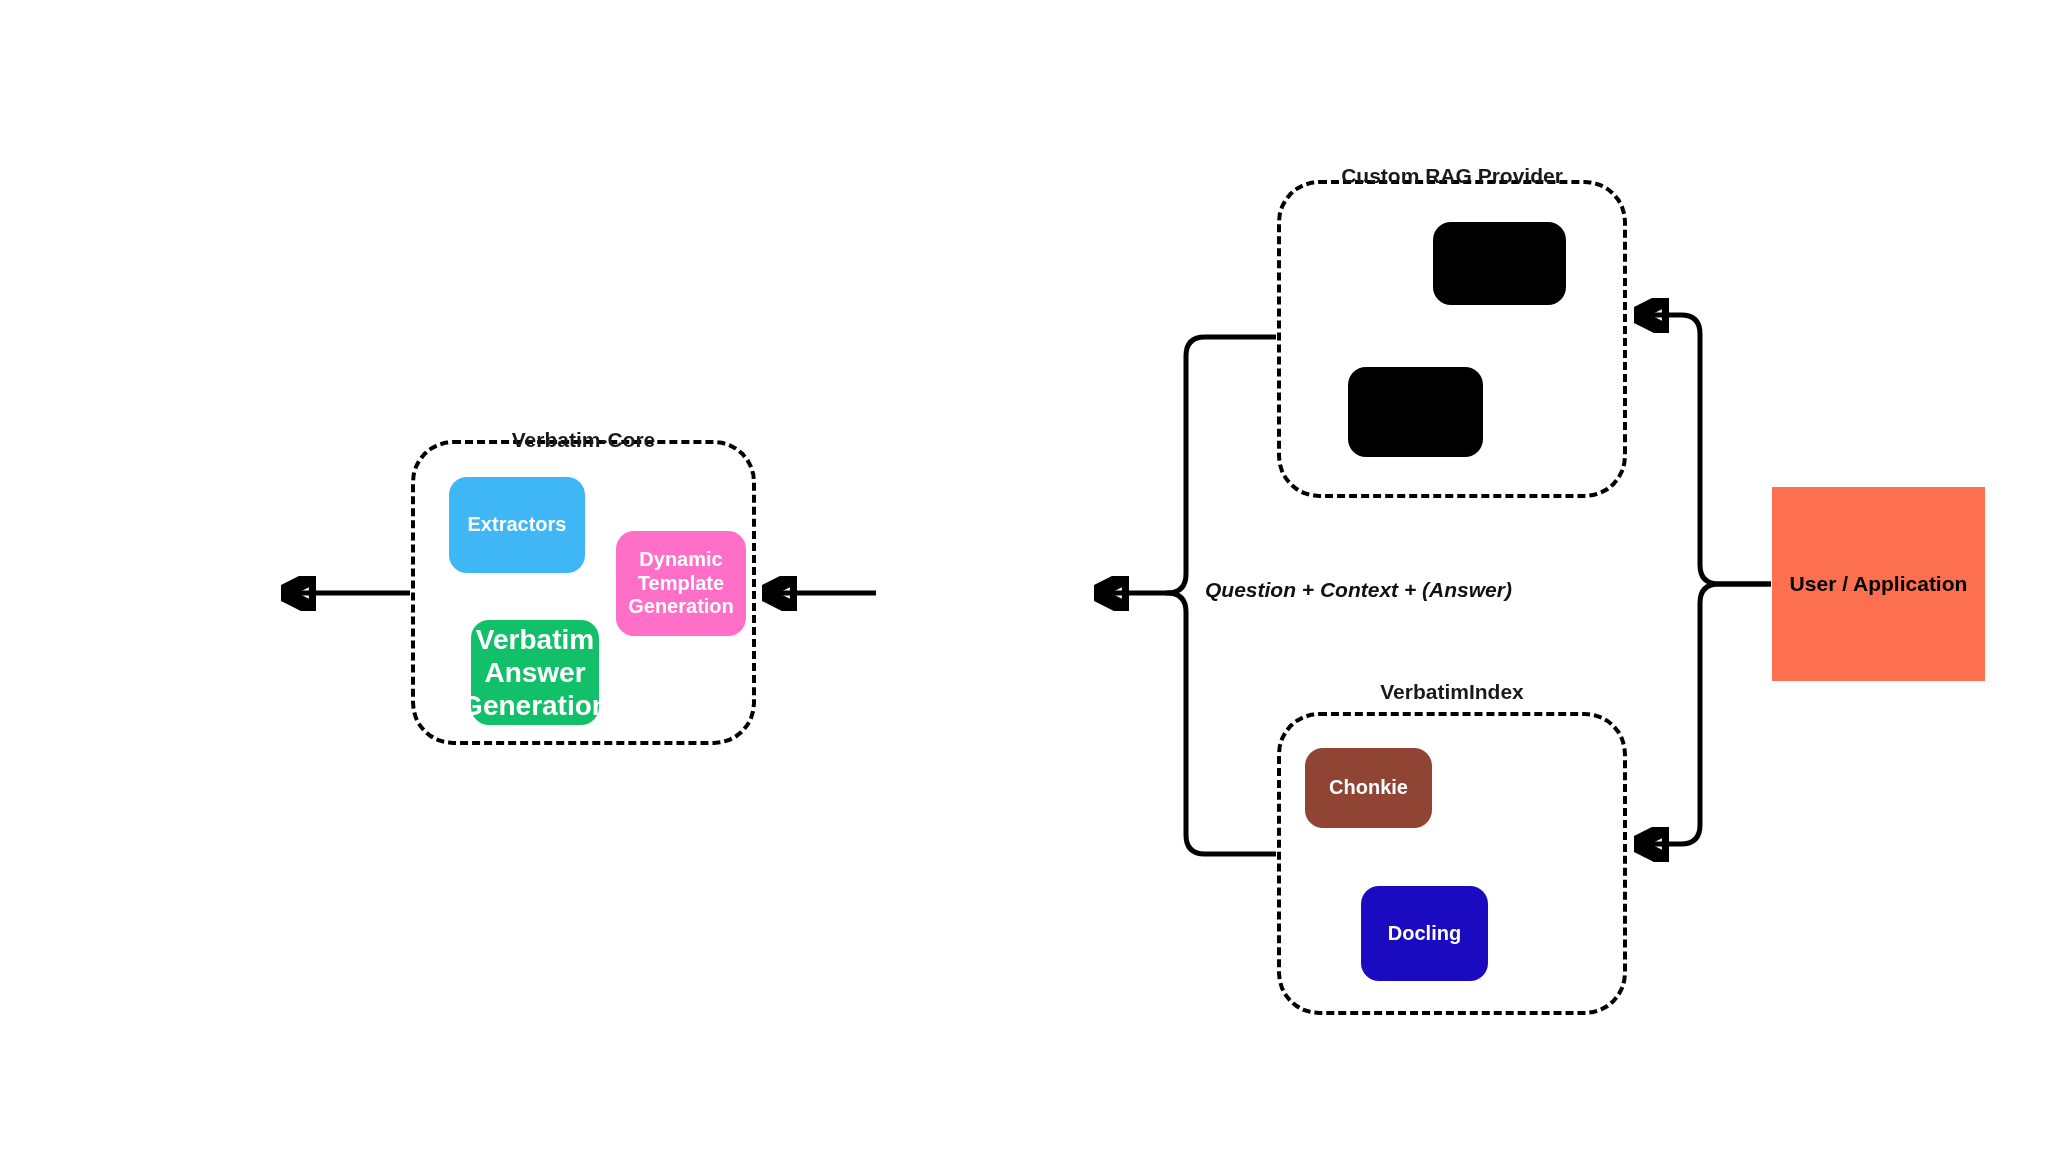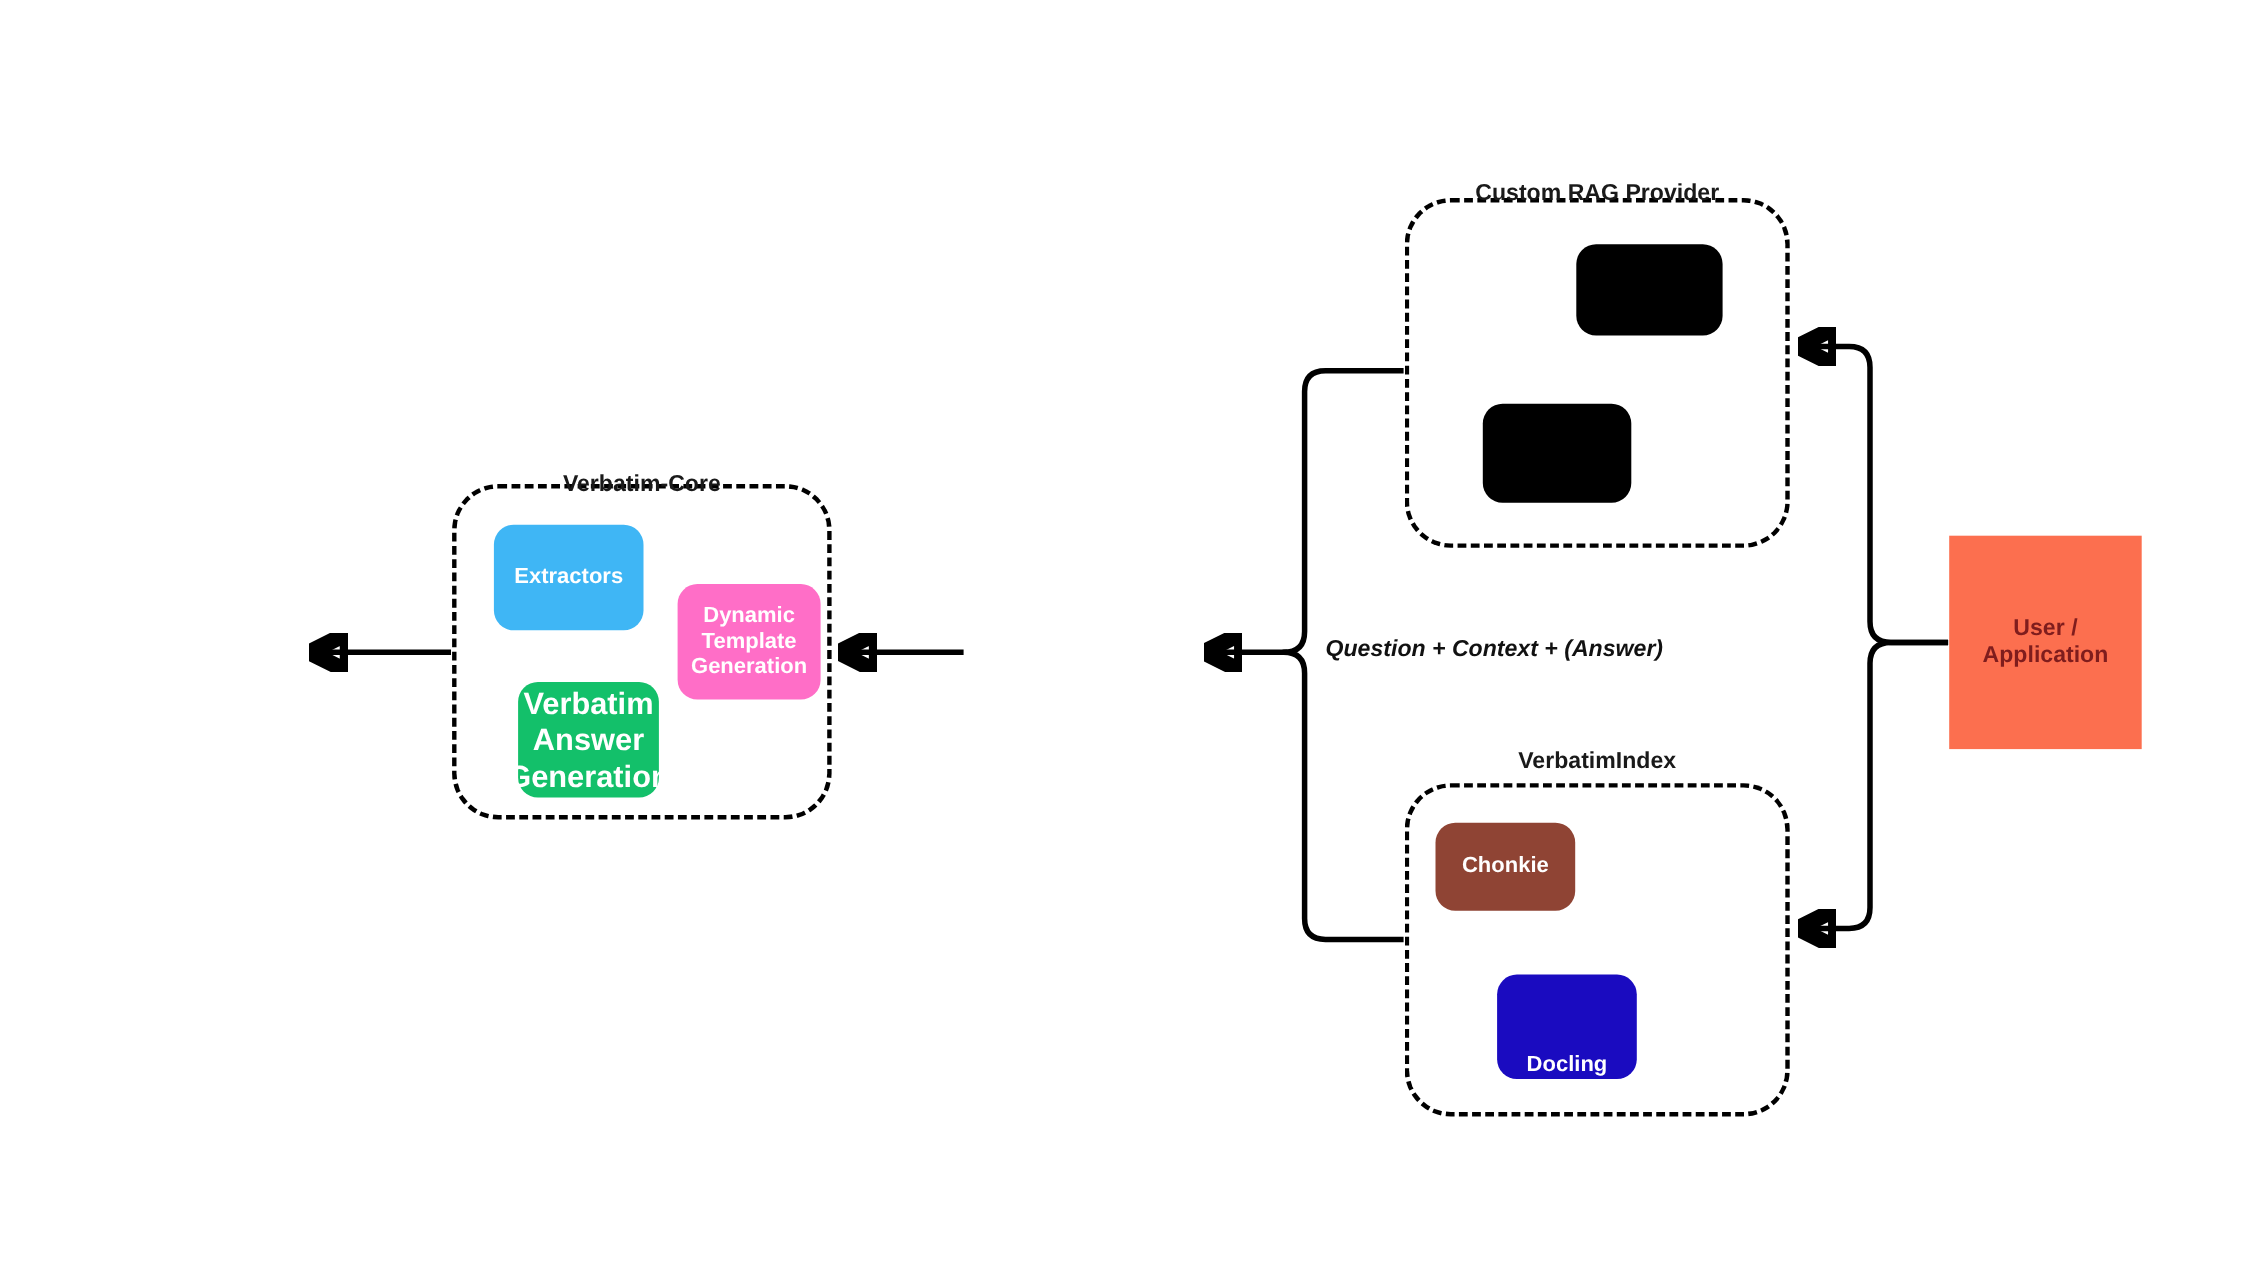--- a/index.html
+++ b/index.html
@@ -150,23 +150,23 @@
 
   <div class="node rr" id="node-rag-box-2" style="left: 1348px; top: 367px; width: 135px; height: 90px; background: rgb(0, 0, 0); color: rgb(0, 0, 0); font-size: 20px; padding: 0px 8px;">
     <span></span>
   </div>
 
   <div class="node rr" id="node-chonkie" style="left: 1305px; top: 748px; width: 127px; height: 80px; background: rgb(143, 68, 52); color: rgb(255, 255, 255); font-size: 20px; padding: 0px 8px; text-align: right;">
     <span>Chonkie</span>
   </div>
 
 
-  <div class="node rr" id="node-docling" style="left: 1361px; top: 886px; width: 127px; height: 95px; background: rgb(26, 11, 192); color: rgb(255, 255, 255); font-size: 20px; padding: 0px 16px; align-items: flex-end;">
+  <div class="node rr" id="node-docling" style="left: 1361px; top: 886px; width: 127px; height: 95px; background: rgb(26, 11, 192); color: rgb(255, 255, 255); font-size: 20px; padding: 0px 16px;">
     <span>Docling</span>
   </div>
 
-  <div class="node sq" id="node-user-application" style="left: 1772px; top: 487px; width: 175px; height: 194px; background: rgb(252, 111, 79); color: #7f1d1d; font-size: 21px; padding: 0px 8px;">
+  <div class="node sq" id="node-user-application" style="left: 1772px; top: 487px; width: 213px; height: 194px; background: rgb(252, 111, 79); color: #000000; font-size: 21px; padding: 0px 8px;">
     <span>User / Application</span>
   </div>
 
   <div class="edge-label" style="left: 1205px; top: 578px; font-size: 21px; color: rgb(17, 17, 17);">Question + Context + (Answer)</div>
 
 </div>
 
 </body></html>

